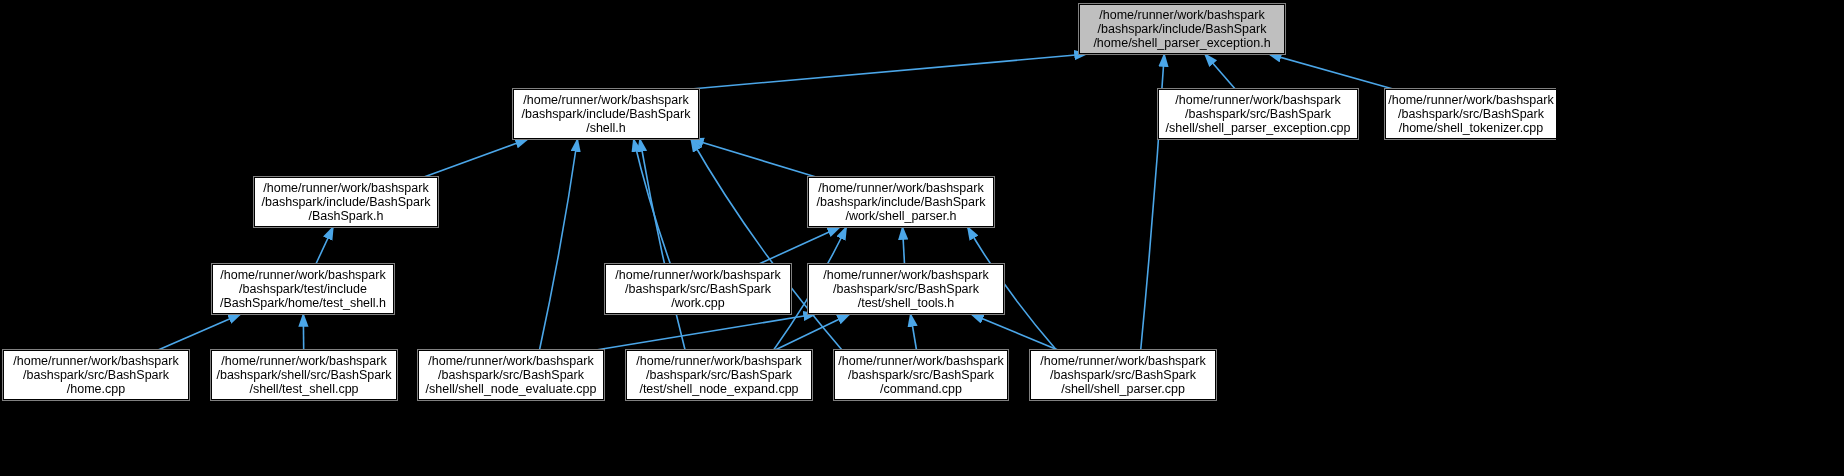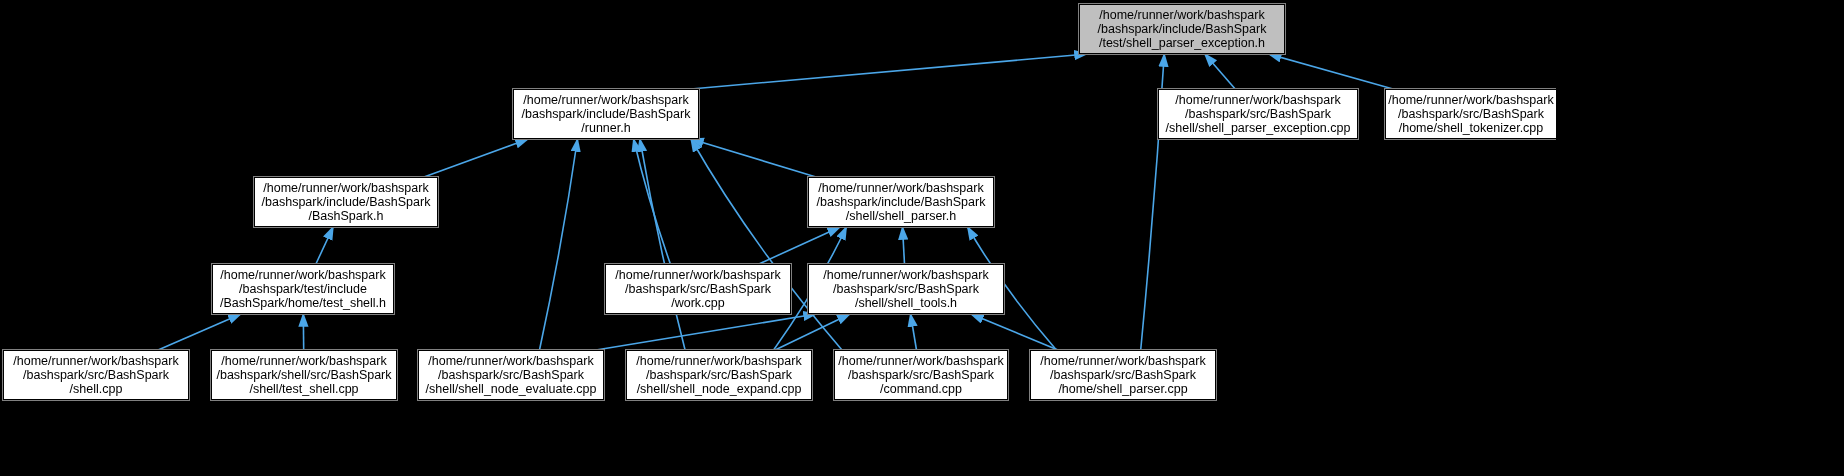--- a/index.html
+++ b/index.html
@@ -39,28 +39,28 @@
       <path d="M303.7,350 Q303.5,332 303.3,314" stroke="#4ba6e8" stroke-width="1.6" fill="none" marker-end="url(#ah)"></path>
       <path d="M758.9,264 Q799.5,245.5 840.1,227" stroke="#4ba6e8" stroke-width="1.6" fill="none" marker-end="url(#ah)"></path>
       <path d="M904.5,264 Q903.5,245.5 902.5,227" stroke="#4ba6e8" stroke-width="1.6" fill="none" marker-end="url(#ah)"></path>
       <path d="M773.6,350 Q817.28,288.5 846.4,227" stroke="#4ba6e8" stroke-width="1.6" fill="none" marker-end="url(#ah)"></path>
       <path d="M1056.4,350 Q1003.12,288.5 967.6,227" stroke="#4ba6e8" stroke-width="1.6" fill="none" marker-end="url(#ah)"></path>
       <path d="M596,350 Q706,332 816,314" stroke="#4ba6e8" stroke-width="1.6" fill="none" marker-end="url(#ah)"></path>
       <path d="M775.1,350 Q812.5,332 849.9,314" stroke="#4ba6e8" stroke-width="1.6" fill="none" marker-end="url(#ah)"></path>
       <path d="M916.5,350 Q913.5,332 910.5,314" stroke="#4ba6e8" stroke-width="1.6" fill="none" marker-end="url(#ah)"></path>
       <path d="M1057.9,350 Q1014.5,332 971.1,314" stroke="#4ba6e8" stroke-width="1.6" fill="none" marker-end="url(#ah)"></path>
     </svg>
-<div class="node root" style="left: 1079px; top: 4px; width: 206px; height: 50px;"><span>/home/runner/work/bashspark</span><span>/bashspark/include/BashSpark</span><span>/test/shell_parser_exception.h</span></div>
-    <div class="node" style="left: 513px; top: 89px; width: 186px; height: 50px;"><span>/home/runner/work/bashspark</span><span>/bashspark/include/BashSpark</span><span>/runner.h</span></div>
+<div class="node root" style="left: 1079px; top: 4px; width: 206px; height: 50px;"><span>/home/runner/work/bashspark</span><span>/bashspark/include/BashSpark</span><span>/home/shell_parser_exception.h</span></div>
+    <div class="node" style="left: 513px; top: 89px; width: 186px; height: 50px;"><span>/home/runner/work/bashspark</span><span>/bashspark/include/BashSpark</span><span>/shell.h</span></div>
     <div class="node" style="left: 1158px; top: 89px; width: 200px; height: 50px;"><span>/home/runner/work/bashspark</span><span>/bashspark/src/BashSpark</span><span>/shell/shell_parser_exception.cpp</span></div>
     <div class="node" style="left: 1385px; top: 89px; width: 172px; height: 50px;"><span>/home/runner/work/bashspark</span><span>/bashspark/src/BashSpark</span><span>/home/shell_tokenizer.cpp</span></div>
     <div class="node" style="left: 254px; top: 177px; width: 184px; height: 50px;"><span>/home/runner/work/bashspark</span><span>/bashspark/include/BashSpark</span><span>/BashSpark.h</span></div>
-    <div class="node" style="left: 808px; top: 177px; width: 186px; height: 50px;"><span>/home/runner/work/bashspark</span><span>/bashspark/include/BashSpark</span><span>/shell/shell_parser.h</span></div>
+    <div class="node" style="left: 808px; top: 177px; width: 186px; height: 50px;"><span>/home/runner/work/bashspark</span><span>/bashspark/include/BashSpark</span><span>/work/shell_parser.h</span></div>
     <div class="node" style="left: 212px; top: 264px; width: 182px; height: 50px;"><span>/home/runner/work/bashspark</span><span>/bashspark/test/include</span><span>/BashSpark/home/test_shell.h</span></div>
     <div class="node" style="left: 605px; top: 264px; width: 186px; height: 50px;"><span>/home/runner/work/bashspark</span><span>/bashspark/src/BashSpark</span><span>/work.cpp</span></div>
-    <div class="node" style="left: 808px; top: 264px; width: 196px; height: 50px;"><span>/home/runner/work/bashspark</span><span>/bashspark/src/BashSpark</span><span>/shell/shell_tools.h</span></div>
-    <div class="node" style="left: 3px; top: 350px; width: 186px; height: 50px;"><span>/home/runner/work/bashspark</span><span>/bashspark/src/BashSpark</span><span>/shell.cpp</span></div>
+    <div class="node" style="left: 808px; top: 264px; width: 196px; height: 50px;"><span>/home/runner/work/bashspark</span><span>/bashspark/src/BashSpark</span><span>/test/shell_tools.h</span></div>
+    <div class="node" style="left: 3px; top: 350px; width: 186px; height: 50px;"><span>/home/runner/work/bashspark</span><span>/bashspark/src/BashSpark</span><span>/home.cpp</span></div>
     <div class="node" style="left: 211px; top: 350px; width: 186px; height: 50px;"><span>/home/runner/work/bashspark</span><span>/bashspark/shell/src/BashSpark</span><span>/shell/test_shell.cpp</span></div>
     <div class="node" style="left: 418px; top: 350px; width: 186px; height: 50px;"><span>/home/runner/work/bashspark</span><span>/bashspark/src/BashSpark</span><span>/shell/shell_node_evaluate.cpp</span></div>
-    <div class="node" style="left: 626px; top: 350px; width: 186px; height: 50px;"><span>/home/runner/work/bashspark</span><span>/bashspark/src/BashSpark</span><span>/shell/shell_node_expand.cpp</span></div>
+    <div class="node" style="left: 626px; top: 350px; width: 186px; height: 50px;"><span>/home/runner/work/bashspark</span><span>/bashspark/src/BashSpark</span><span>/test/shell_node_expand.cpp</span></div>
     <div class="node" style="left: 834px; top: 350px; width: 174px; height: 50px;"><span>/home/runner/work/bashspark</span><span>/bashspark/src/BashSpark</span><span>/command.cpp</span></div>
-    <div class="node" style="left: 1030px; top: 350px; width: 186px; height: 50px;"><span>/home/runner/work/bashspark</span><span>/bashspark/src/BashSpark</span><span>/home/shell_parser.cpp</span></div>
+    <div class="node" style="left: 1030px; top: 350px; width: 186px; height: 50px;"><span>/home/runner/work/bashspark</span><span>/bashspark/src/BashSpark</span><span>/shell/shell_parser.cpp</span></div>
   </div>
 
 </body></html>

